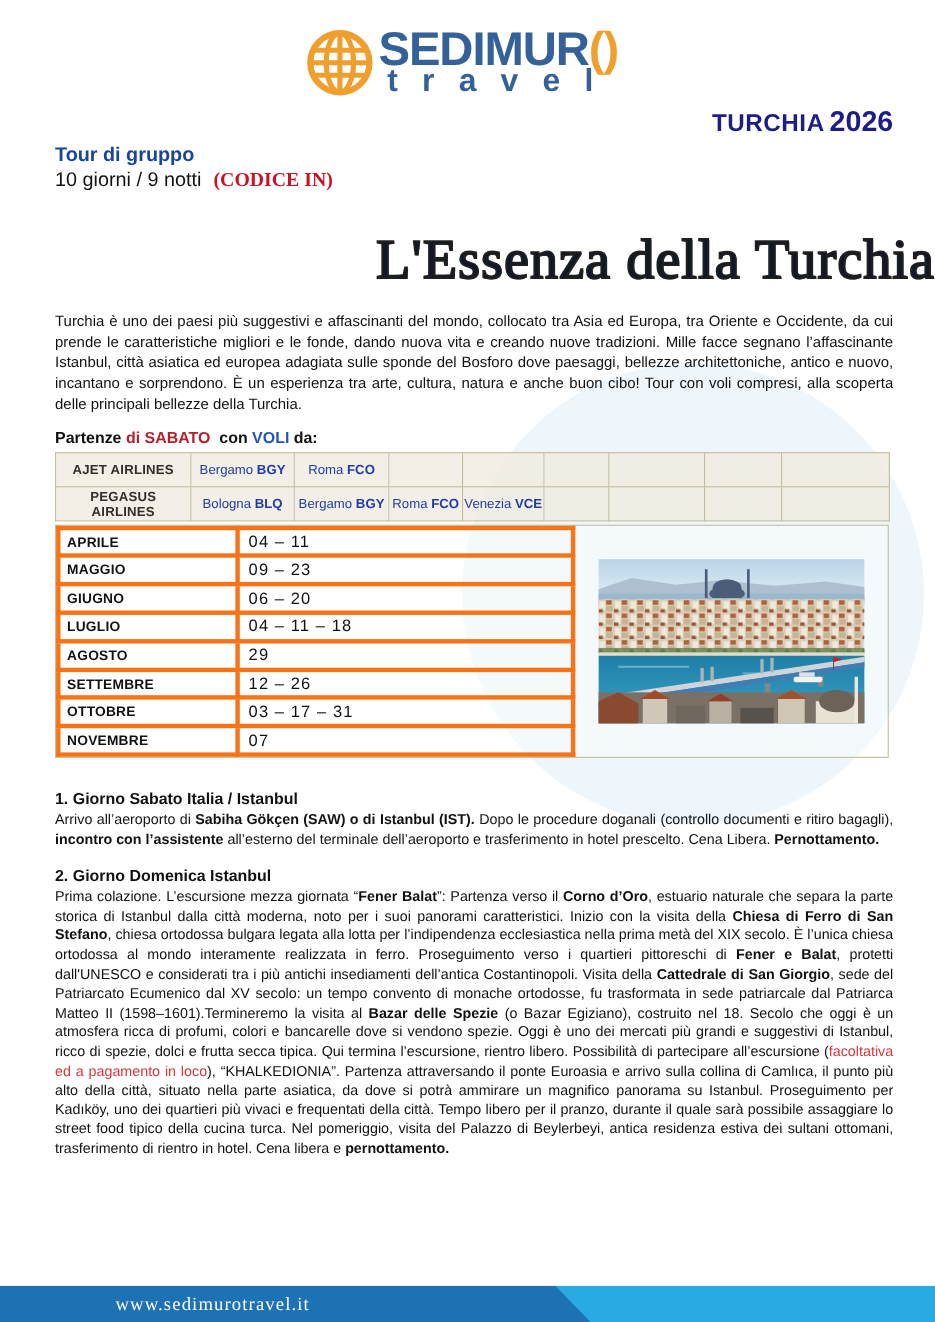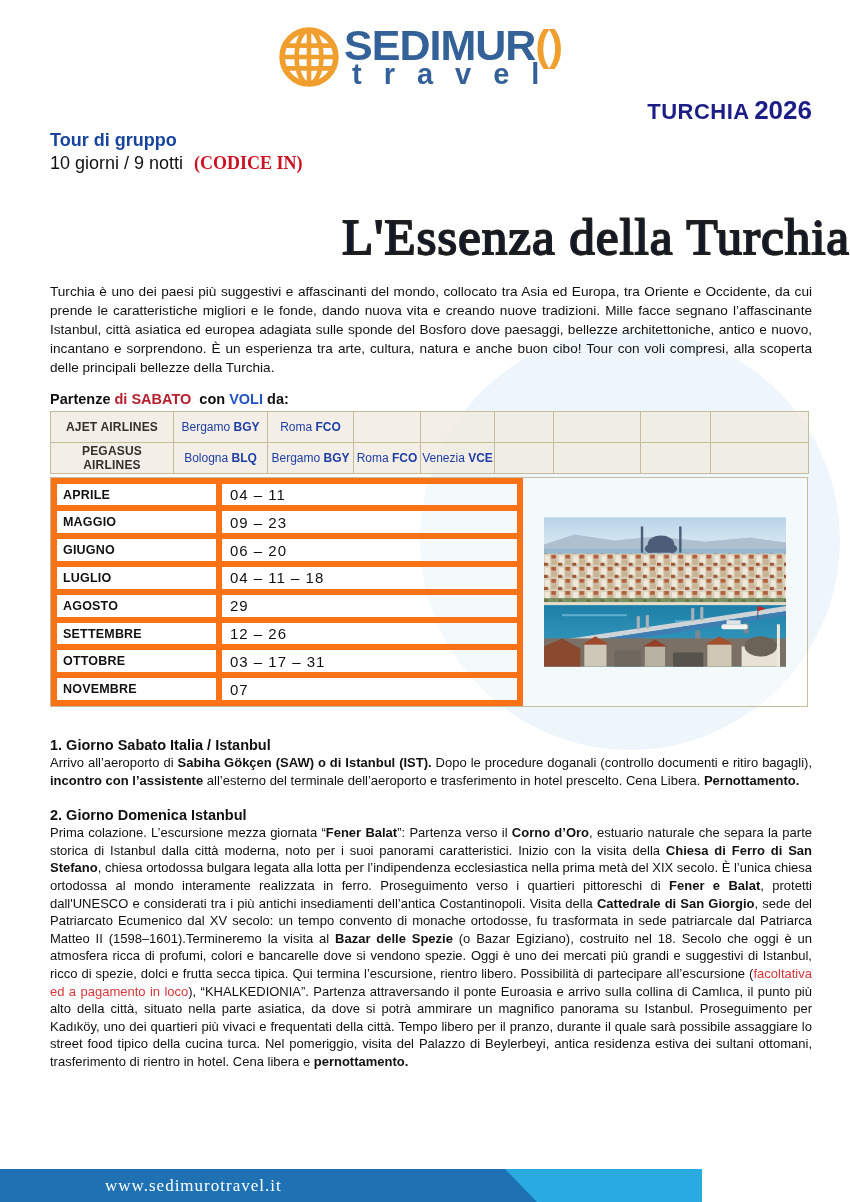--- a/index.html
+++ b/index.html
@@ -42,32 +42,32 @@
   
   table.airlines{margin-left:50px;border-collapse:collapse;table-layout:fixed;width:758px;}
   table.airlines td{border:1px solid #c3bd9c;background:rgba(239,235,223,0.78);height:28px;
         text-align:center;vertical-align:middle;font-size:12px;overflow:hidden;}
   td.airline-name{font-weight:bold;color:#33302a;font-size:11.5px;letter-spacing:0.2px;}
   td.dest{color:#1f3da6;}
   td.dest b{font-weight:bold;}
   
   .calendar-box{margin:3px 0 0 50px;width:756px;border:1px solid #c3bd9c;display:flex;background:rgba(255,255,255,0.35);}
   table.calendar{border-collapse:collapse;table-layout:fixed;width:472px;flex:0 0 auto;}
-  table.calendar td{border:6px solid #f97316;height:19.8px;vertical-align:middle;background:transparent;}
+  table.calendar td{border:4px solid #f97316;height:19.8px;vertical-align:middle;background:transparent;}
   td.month{width:152px;font-weight:bold;font-size:12.5px;padding-left:6px;letter-spacing:0.2px;}
   td.dates{font-size:15px;padding-left:8px;letter-spacing:1px;}
   .photo-wrap{flex:1;display:flex;align-items:center;justify-content:center;}
   .photo{width:242px;height:150px;display:block;}
   
   .itinerary{margin:30px 38px 0 50px;}
   .day{margin-bottom:18px;}
   .day-title{font-size:14.5px;font-weight:bold;margin-bottom:1px;}
   .day-body{margin:0;font-size:13px;line-height:17.6px;text-align:justify;}
   
-  .footer{position:absolute;left:0;bottom:0;width:702px;height:33px;background:#29abe2;z-index:2;}
+  .footer{position:absolute;left:0;bottom:0;width:850px;height:33px;background:#29abe2;z-index:2;}
   .footer-dark{position:absolute;left:0;top:0;width:537px;height:33px;background:#1e72b4;
         clip-path:polygon(0 0,505px 0,537px 100%,0 100%);}
   .footer-url{display:inline-block;margin-left:105px;line-height:33px;color:#fff;
         font-family:"Liberation Serif",serif;font-size:17px;letter-spacing:1px;}
 </style>
 </head>
 <body>
 
 <div class="page">
   <div class="watermark-circle"></div>

